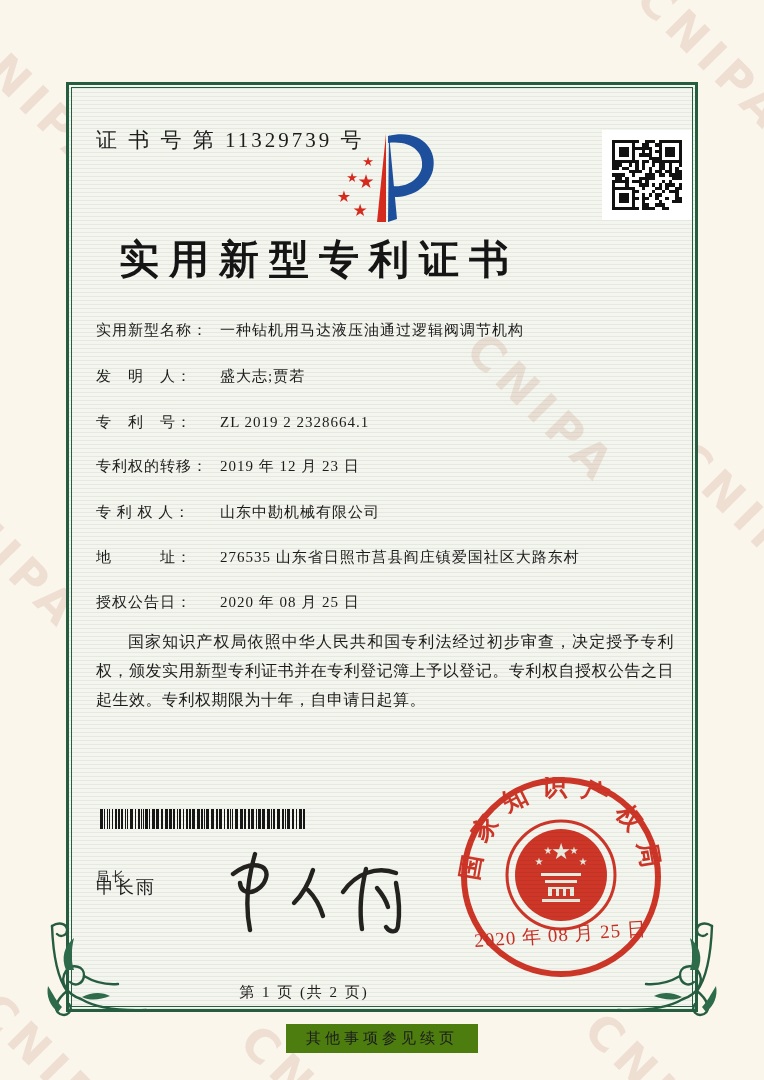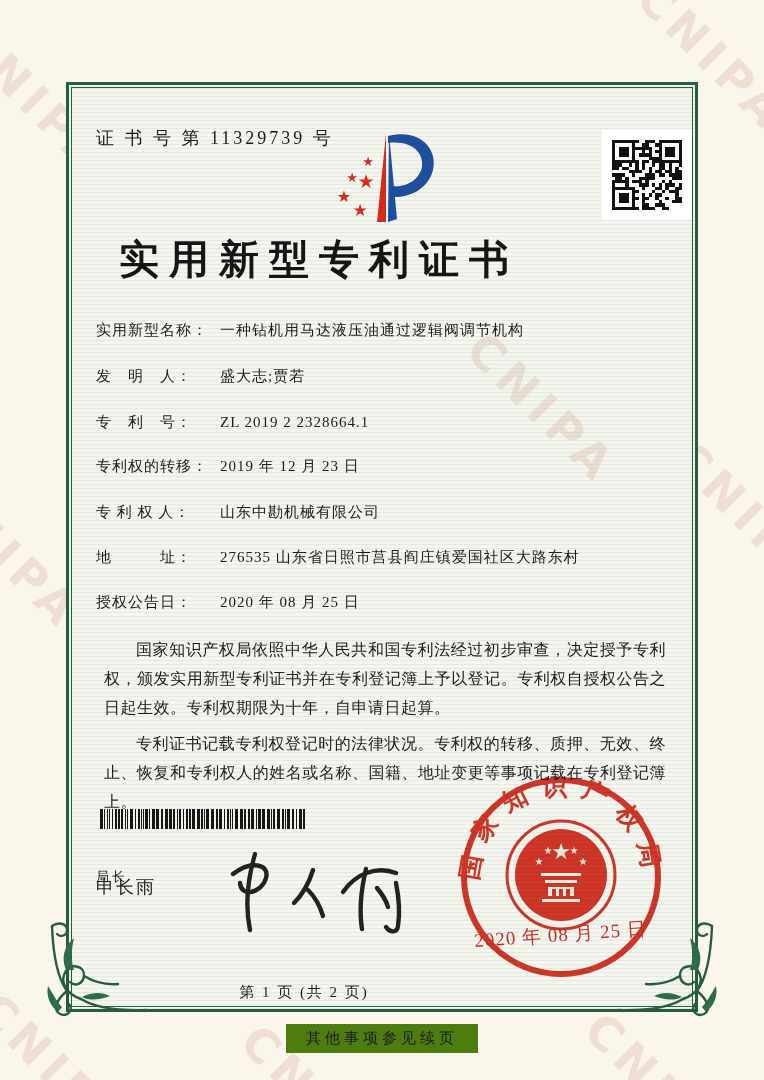--- a/index.html
+++ b/index.html
@@ -12,33 +12,33 @@
     position:absolute;font-family:"DejaVu Sans",sans-serif;font-weight:bold;
     font-size:46px;letter-spacing:7px;color:rgba(213,168,148,0.30);
     transform:rotate(45deg);transform-origin:left top;white-space:nowrap;pointer-events:none;
   }
   .frame{
     position:absolute;left:66px;top:82px;width:632px;height:930px;box-sizing:border-box;
     border:3px solid #265c40;background:#f3f5ee;
     background-image:repeating-linear-gradient(0deg,rgba(90,130,95,0.10) 0,rgba(90,130,95,0.10) 1px,transparent 1px,transparent 4px);
   }
   .frame-inner{position:absolute;inset:2px;border:1px solid #265c40}
-  .cert-no{position:absolute;left:96px;top:126px;font-size:18px;letter-spacing:3px}
+  .cert-no{position:absolute;left:96px;top:126px;font-size:21px;letter-spacing:3px}
   .logo{position:absolute;left:316px;top:126px}
   .qr-box{position:absolute;left:602px;top:130px;width:90px;height:90px;background:#fff;display:flex;align-items:center;justify-content:center}
   .title{
     position:absolute;left:0;top:232px;width:628px;text-align:center;
     font-size:40px;font-weight:bold;letter-spacing:10px;text-indent:10px;color:#151515;
   }
   .frow{position:absolute;left:96px;width:580px;font-size:15px;white-space:nowrap}
   .flabel{display:inline-block;min-width:124px;letter-spacing:1px}
   .fval{letter-spacing:1px}
   .grant2{position:absolute;left:302px;top:0}
   .paras{position:absolute;left:96px;top:628px;width:578px;font-size:16px;line-height:1.8;text-align:justify}
-  .paras p{margin:8px;text-indent:2em;letter-spacing:0.5px}
+  .paras p{margin:0;text-indent:2em;letter-spacing:0.5px}
   .barcode{position:absolute;left:100px;top:809px;width:206px;height:20px}
   .signer-title{position:absolute;left:96px;top:868px;font-size:13px;letter-spacing:3px}
   .signer-name{position:absolute;left:96px;top:875px;font-size:18px;letter-spacing:2px}
   .signature{position:absolute;left:215px;top:840px}
   .seal{position:absolute;left:451px;top:777px;mix-blend-mode:multiply}
   .pageno{position:absolute;left:0;top:983px;width:608px;text-align:center;font-size:15px;letter-spacing:2px}
   .footnote{
     position:absolute;left:50%;top:1024px;transform:translateX(-50%);
     background:#4d7c0f;padding:5px 20px;font-size:15px;letter-spacing:4px;white-space:nowrap;
   }
@@ -381,21 +381,20 @@
 </div>
 <div class="frow" style="top:548px">
   <span class="flabel">地　　　址：</span><span class="fval">276535 山东省日照市莒县阎庄镇爱国社区大路东村</span>
 </div>
 <div class="frow" style="top:593px">
   <span class="flabel">授权公告日：</span><span class="fval">2020 年 08 月 25 日</span>
 </div>
 
 <div class="paras">
   <p>国家知识产权局依照中华人民共和国专利法经过初步审查，决定授予专利权，颁发实用新型专利证书并在专利登记簿上予以登记。专利权自授权公告之日起生效。专利权期限为十年，自申请日起算。</p>
-  <p>专利证书记载专利权登记时的法律状况。专利权的转移、质押、无效、终止、恢复和专利权人的姓名或名称、国籍、地址变更等事项记载在专利登记簿上。</p>
 </div>
 
 <svg class="barcode" id="barcode-svg" width="206" height="20" viewBox="0 0 206 20">
     <rect x="0" y="0" width="3" height="20" fill="#161616"></rect>
     <rect x="4" y="0" width="1" height="20" fill="#161616"></rect>
     <rect x="7" y="0" width="1" height="20" fill="#161616"></rect>
     <rect x="9" y="0" width="1" height="20" fill="#161616"></rect>
     <rect x="12" y="0" width="1" height="20" fill="#161616"></rect>
     <rect x="15" y="0" width="2" height="20" fill="#161616"></rect>
     <rect x="18" y="0" width="2" height="20" fill="#161616"></rect>

